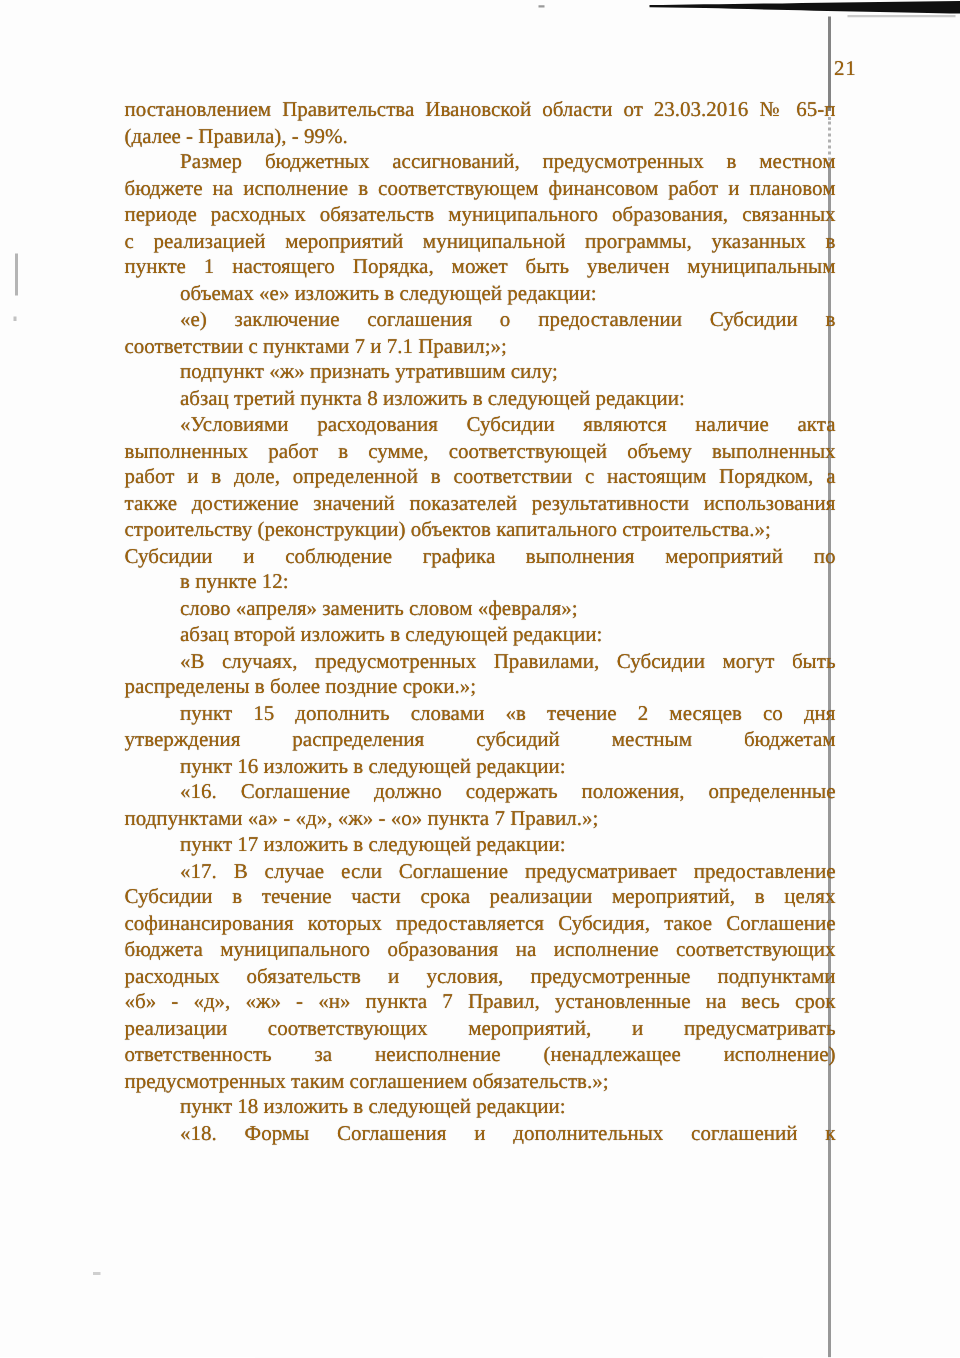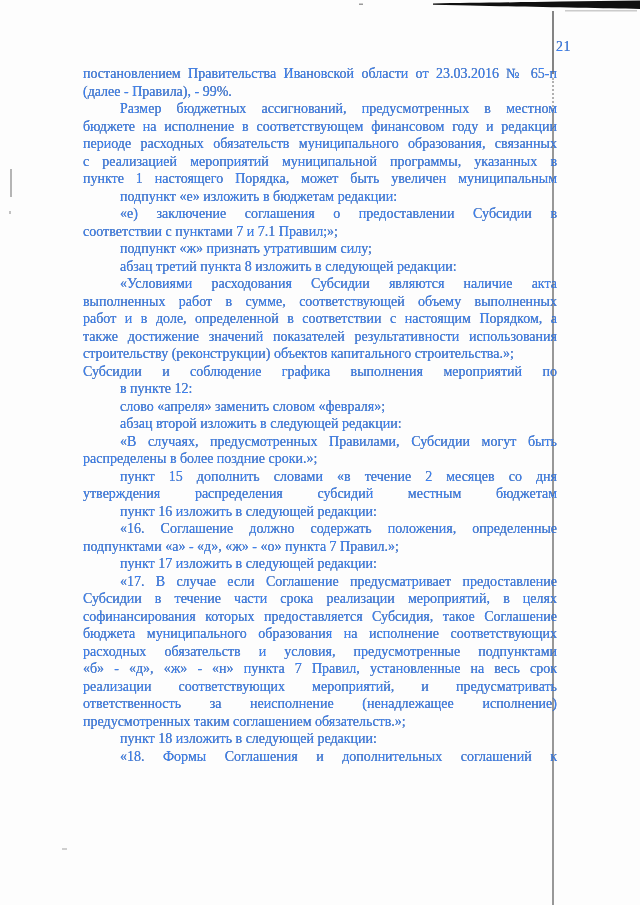--- a/index.html
+++ b/index.html
@@ -7,21 +7,21 @@
     padding: 0;
     background: #ffffff;
   }
   .page {
     position: relative;
     width: 640px;
     height: 905px;
     background: #fdfdfd;
     overflow: hidden;
     font-family: "Liberation Serif", "DejaVu Serif", serif;
-    color: #3b82f6;
+    color: #a16207;
   }
   
   .textblock {
     position: absolute;
     left: 83px;
     top: 65px;
     width: 474px;
     z-index: 3;
   }
   .paragraph { margin: 0; padding: 0; }
@@ -115,27 +115,27 @@
 
   <div class="page-number">21</div>
 
   <div class="textblock" id="textblock">
       <div class="paragraph">
         <div class="line fill">постановлением Правительства Ивановской области от 23.03.2016 № 65-п</div>
         <div class="line">(далее - Правила), - 99%.</div>
       </div>
       <div class="paragraph">
         <div class="line fill indent">Размер бюджетных ассигнований, предусмотренных в местном</div>
-        <div class="line fill">бюджете на исполнение в соответствующем финансовом году и редакции</div>
+        <div class="line fill">бюджете на исполнение в соответствующем финансовом работ и плановом</div>
         <div class="line fill">периоде расходных обязательств муниципального образования, связанных</div>
         <div class="line fill">с реализацией мероприятий муниципальной программы, указанных в</div>
         <div class="line fill">пункте 1 настоящего Порядка, может быть увеличен муниципальным</div>
       </div>
       <div class="paragraph">
-        <div class="line indent">подпункт «е» изложить в бюджетам редакции:</div>
+        <div class="line indent">объемах «е» изложить в следующей редакции:</div>
       </div>
       <div class="paragraph">
         <div class="line fill indent">«е) заключение соглашения о предоставлении Субсидии в</div>
         <div class="line">соответствии с пунктами 7 и 7.1 Правил;»;</div>
       </div>
       <div class="paragraph">
         <div class="line indent">подпункт «ж» признать утратившим силу;</div>
       </div>
       <div class="paragraph">
         <div class="line indent">абзац третий пункта 8 изложить в следующей редакции:</div>

